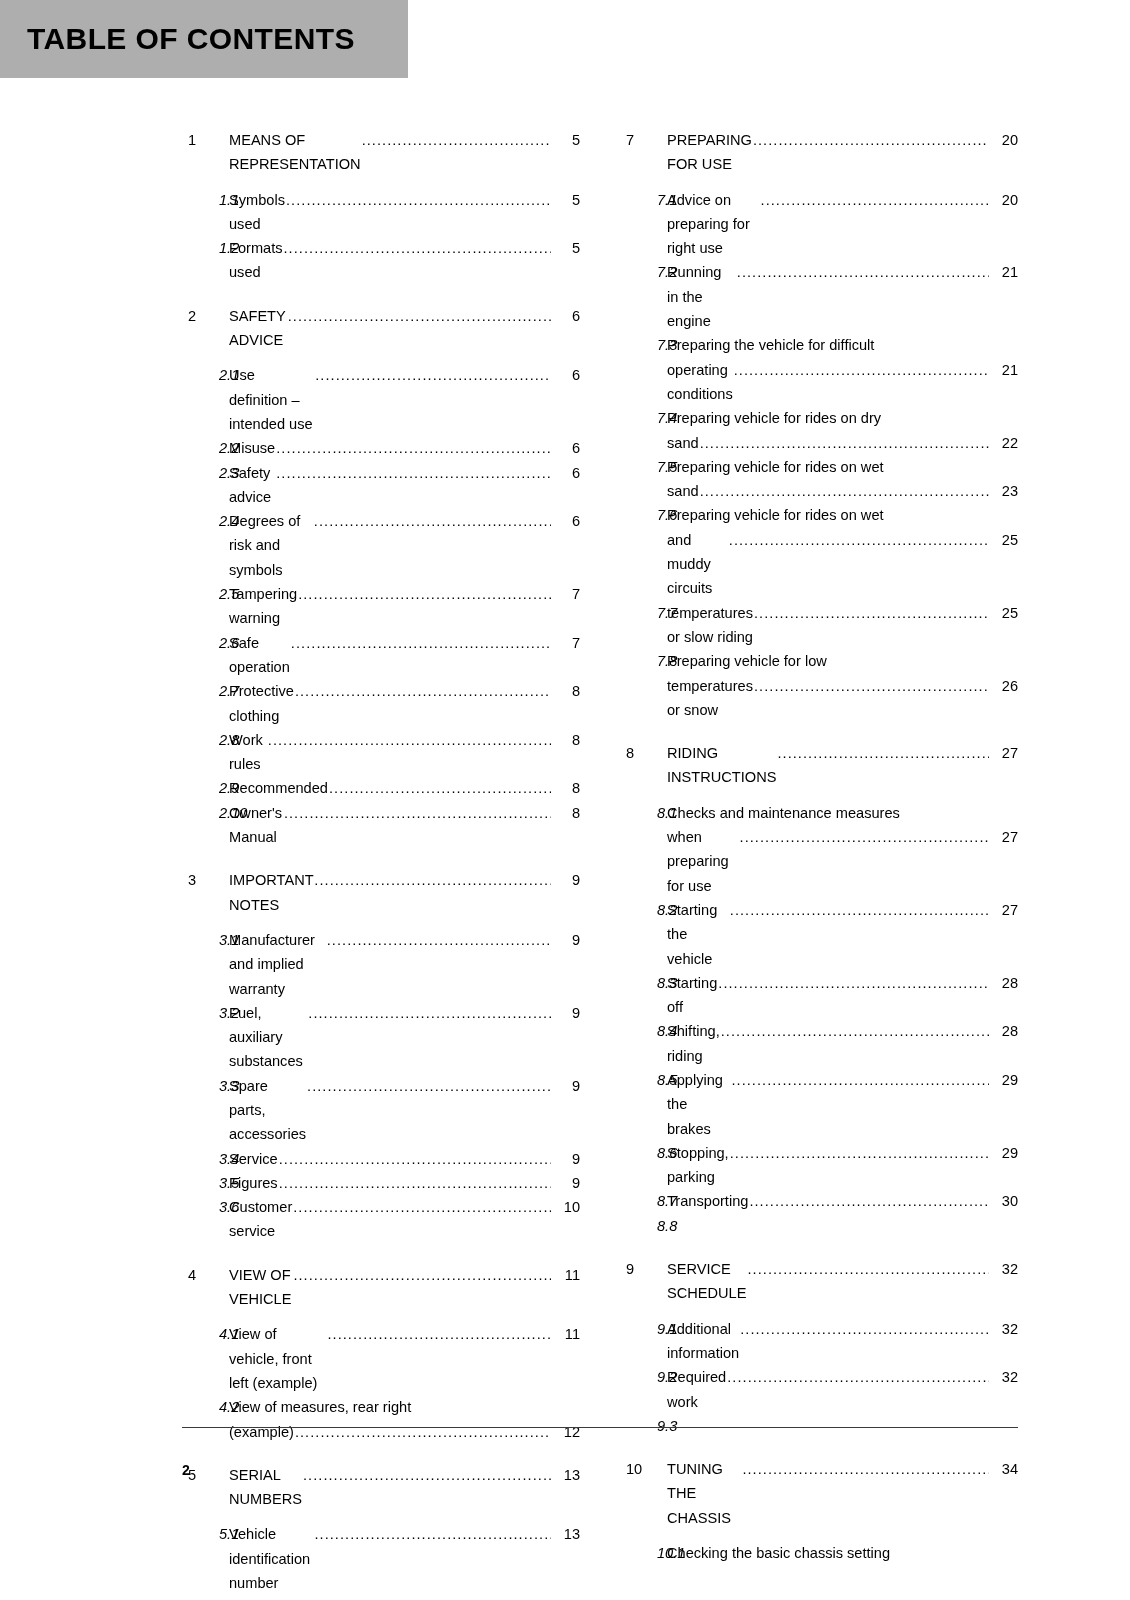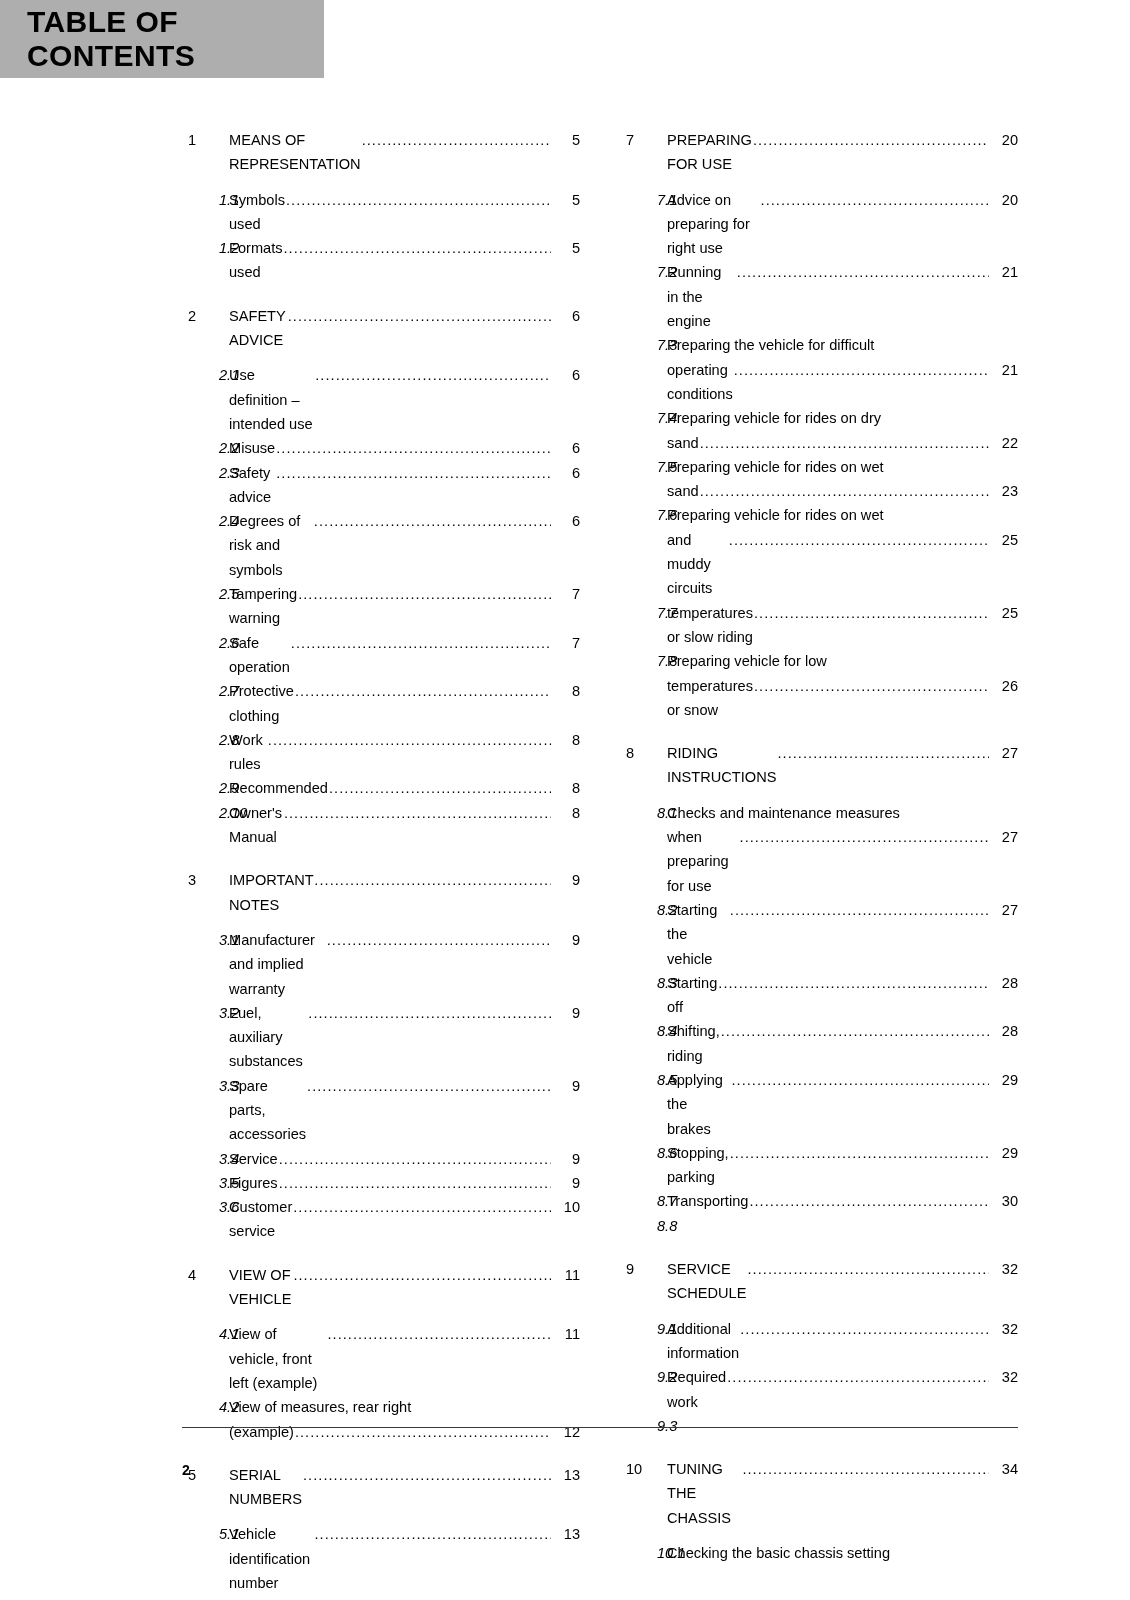--- a/index.html
+++ b/index.html
@@ -14,21 +14,21 @@
     font-family: "Liberation Sans", sans-serif;
     color: #000000;
     overflow: hidden;
   }
 
   
   .header-bar {
     position: absolute;
     left: 0;
     top: 0;
-    width: 324px;
+    width: 408px;
     height: 78px;
     background: #aeaeae;
     display: flex;
     align-items: center;
   }
   .header-title {
     font-size: 30px;
     font-weight: bold;
     letter-spacing: 0.4px;
     margin-left: 27px;

